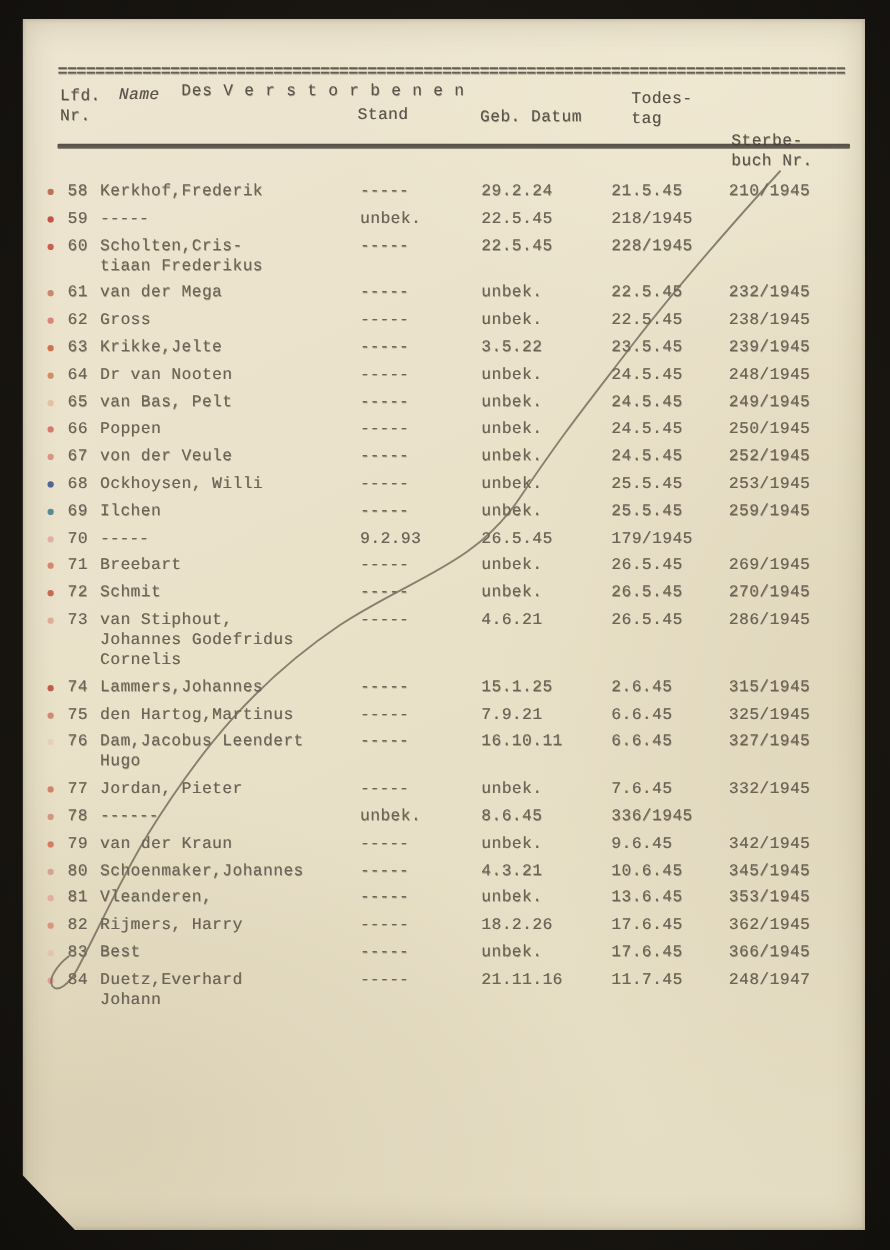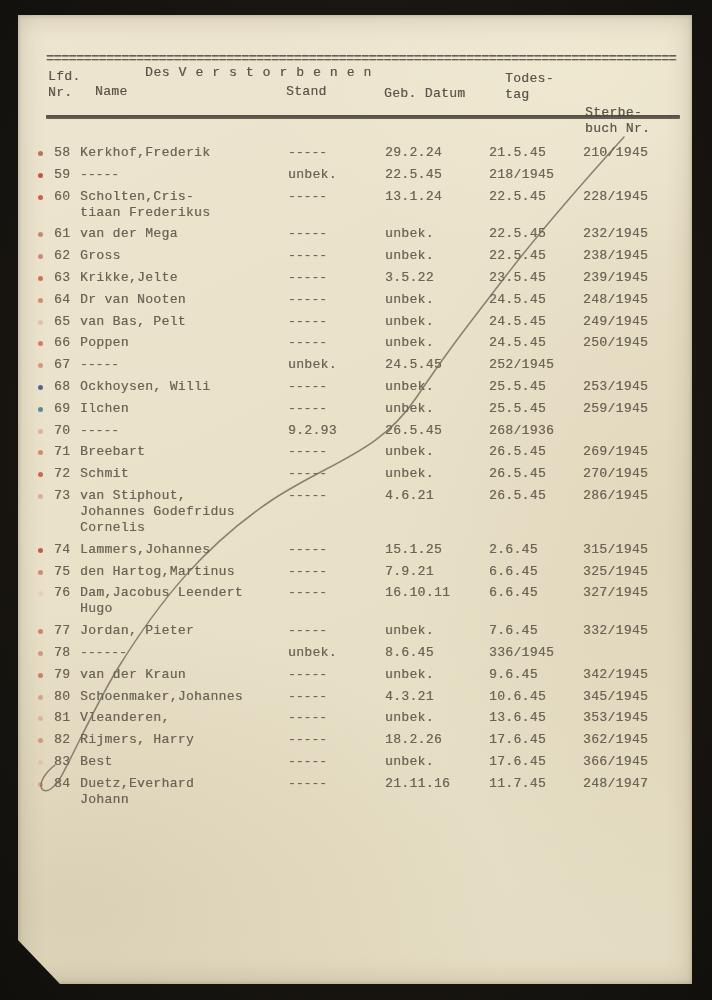--- a/index.html
+++ b/index.html
@@ -28,21 +28,21 @@
     position:absolute;font-size:13px;letter-spacing:.35px;color:var(--ink);
     text-shadow:.4px .4px .5px rgba(95,86,70,.5);white-space:pre;line-height:16px;
   }
   .hdr{color:var(--ink-dark);}
   .equals{
     left:28px;top:36px;width:634px;overflow:hidden;font-weight:bold;
     letter-spacing:-.6px;font-size:13.5px;color:#59534a;opacity:.92;
   }
   .h-lfd{left:30px;top:54px;}
   .h-group{left:127px;top:50px;letter-spacing:.6px;}
-  .h-name{left:77px;top:69px;}
+  .h-name{left:77px;top:53px;font-style:italic;}
   .h-stand{left:268px;top:69px;}
   .h-geb{left:366px;top:71px;}
   .h-todes{left:487px;top:56px;}
   .h-sterbe{left:567px;top:53px;margin-top:37px;}
   .heavy-rule{
     position:absolute;left:28px;top:100px;width:634px;height:4px;
     background:linear-gradient(#3e3933,#565046);border-radius:1px;opacity:.88;
   }
   .rows{
     position:absolute;left:14px;top:130px;right:10px;
@@ -112,21 +112,20 @@
   </div>
 
   <div class="row">
     <span class="c dot">
           <i style="background: rgb(193, 76, 53);"></i>
         </span>
     <span class="c num">60</span>
     <span class="c name">Scholten,Cris-
 tiaan Frederikus</span>
     <span class="c stand">-----</span>
-    <span class="c geb">13.1.24</span>
     <span class="c tod">22.5.45</span>
     <span class="c buch">228/1945</span>
   </div>
 
   <div class="row">
     <span class="c dot">
           <i style="background: rgb(196, 122, 96);"></i>
         </span>
     <span class="c num">61</span>
     <span class="c name">van der Mega</span>
@@ -194,20 +193,21 @@
     <span class="c geb">unbek.</span>
     <span class="c tod">24.5.45</span>
     <span class="c buch">250/1945</span>
   </div>
 
   <div class="row">
     <span class="c dot">
           <i style="background: rgb(213, 138, 112);"></i>
         </span>
     <span class="c num">67</span>
+    <span class="c name">von der Veule</span>
     <span class="c stand">-----</span>
     <span class="c geb">unbek.</span>
     <span class="c tod">24.5.45</span>
     <span class="c buch">252/1945</span>
   </div>
 
   <div class="row">
     <span class="c dot">
           <i style="background: rgb(61, 78, 134);"></i>
         </span>
@@ -232,21 +232,21 @@
   </div>
 
   <div class="row">
     <span class="c dot">
           <i style="background: rgb(227, 167, 154);"></i>
         </span>
     <span class="c num">70</span>
     <span class="c stand">-----</span>
     <span class="c geb">9.2.93</span>
     <span class="c tod">26.5.45</span>
-    <span class="c buch">268/1936</span>
+    <span class="c buch">179/1945</span>
   </div>
 
   <div class="row">
     <span class="c dot">
           <i style="background: rgb(209, 121, 95);"></i>
         </span>
     <span class="c num">71</span>
     <span class="c name">Breebart</span>
     <span class="c stand">-----</span>
     <span class="c geb">unbek.</span>

